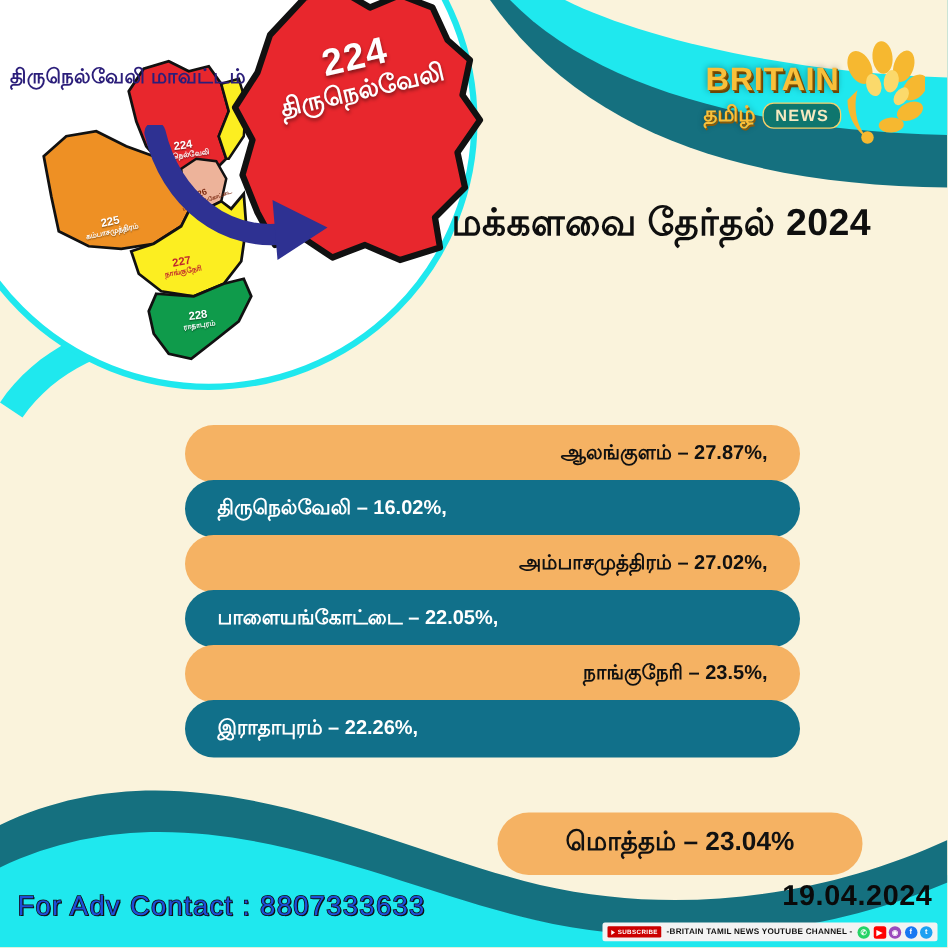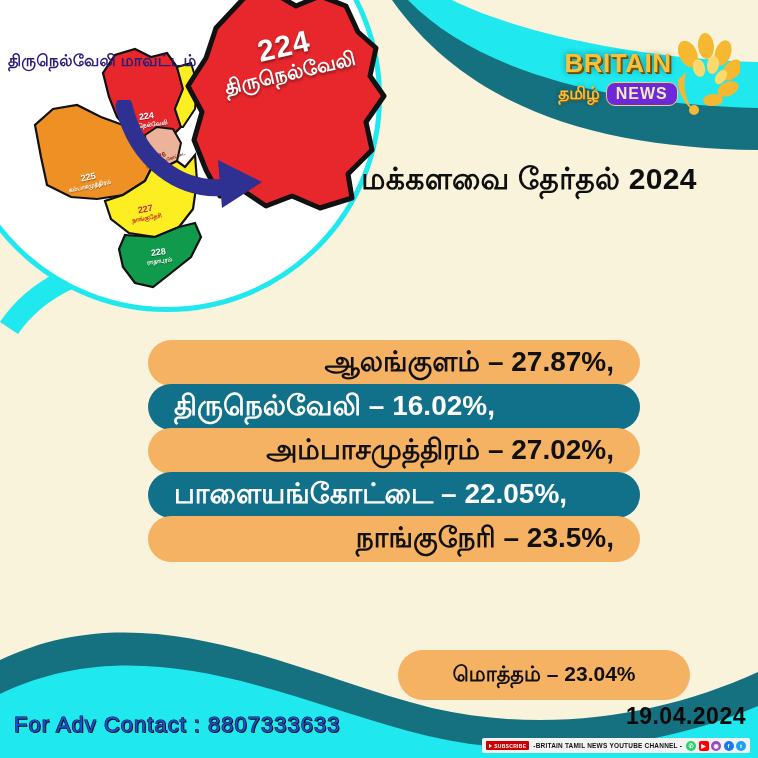--- a/index.html
+++ b/index.html
@@ -124,38 +124,38 @@
     font-size:26px; font-weight:bold; letter-spacing:.5px;
     color:#F9C03A;
     text-shadow:1px 1px 0 #8a5a08, 2px 2px 0 #6d4606, 0 0 6px rgba(0,0,0,.45);
   }
   .logo-row2 { display:flex; align-items:center; justify-content:center; gap:6px; margin-top:3px; }
   .logo-tamil {
     font-size:17px; font-weight:bold; color:#F9C03A;
     text-shadow:1px 1px 0 #8a5a08, 0 0 5px rgba(0,0,0,.4);
   }
   .logo-news {
-    font-size:16px; font-weight:bold; color:#F6E9C0;
-    background:#6d28d9; border:1px solid #F6CF6A;
+    font-size:13px; font-weight:bold; color:#F6E9C0;
+    background:#0f766e; border:1px solid #F6CF6A;
     border-radius:9px; padding:2px 9px; letter-spacing:1px;
   }
 
   
   .rows {
     position:absolute;
     left:148px; top:340px;
     width:492px;
     z-index:9;
   }
   .row {
     height:46px;
     border-radius:23px;
     display:flex;
     align-items:center;
-    font-size:28px;
+    font-size:16px;
     font-weight:bold;
     padding:12px 26px;
     margin-bottom:-2px;
     position:relative;
   }
   .row.orange { background:#F5B263; color:#111; justify-content:flex-end; }
   .row.teal   { background:#11708A; color:#FFFFFF; justify-content:flex-start; }
 
   .total-row {
     position:absolute;
@@ -353,20 +353,23 @@
     </div>
     <div class="row orange">
       <span>அம்பாசமுத்திரம் – 27.02%,</span>
     </div>
     <div class="row teal">
       <span>பாளையங்கோட்டை – 22.05%,</span>
     </div>
     <div class="row orange">
       <span>நாங்குநேரி – 23.5%,</span>
     </div>
+    <div class="row teal">
+      <span>இராதாபுரம் – 22.26%,</span>
+    </div>
   </div>
 
   <div class="total-row">
     <span>மொத்தம் – 23.04%</span>
   </div>
 
   <div class="adv-contact">For Adv Contact : 8807333633</div>
   <div class="date-stamp">19.04.2024</div>
 
   <div class="social-bar">

